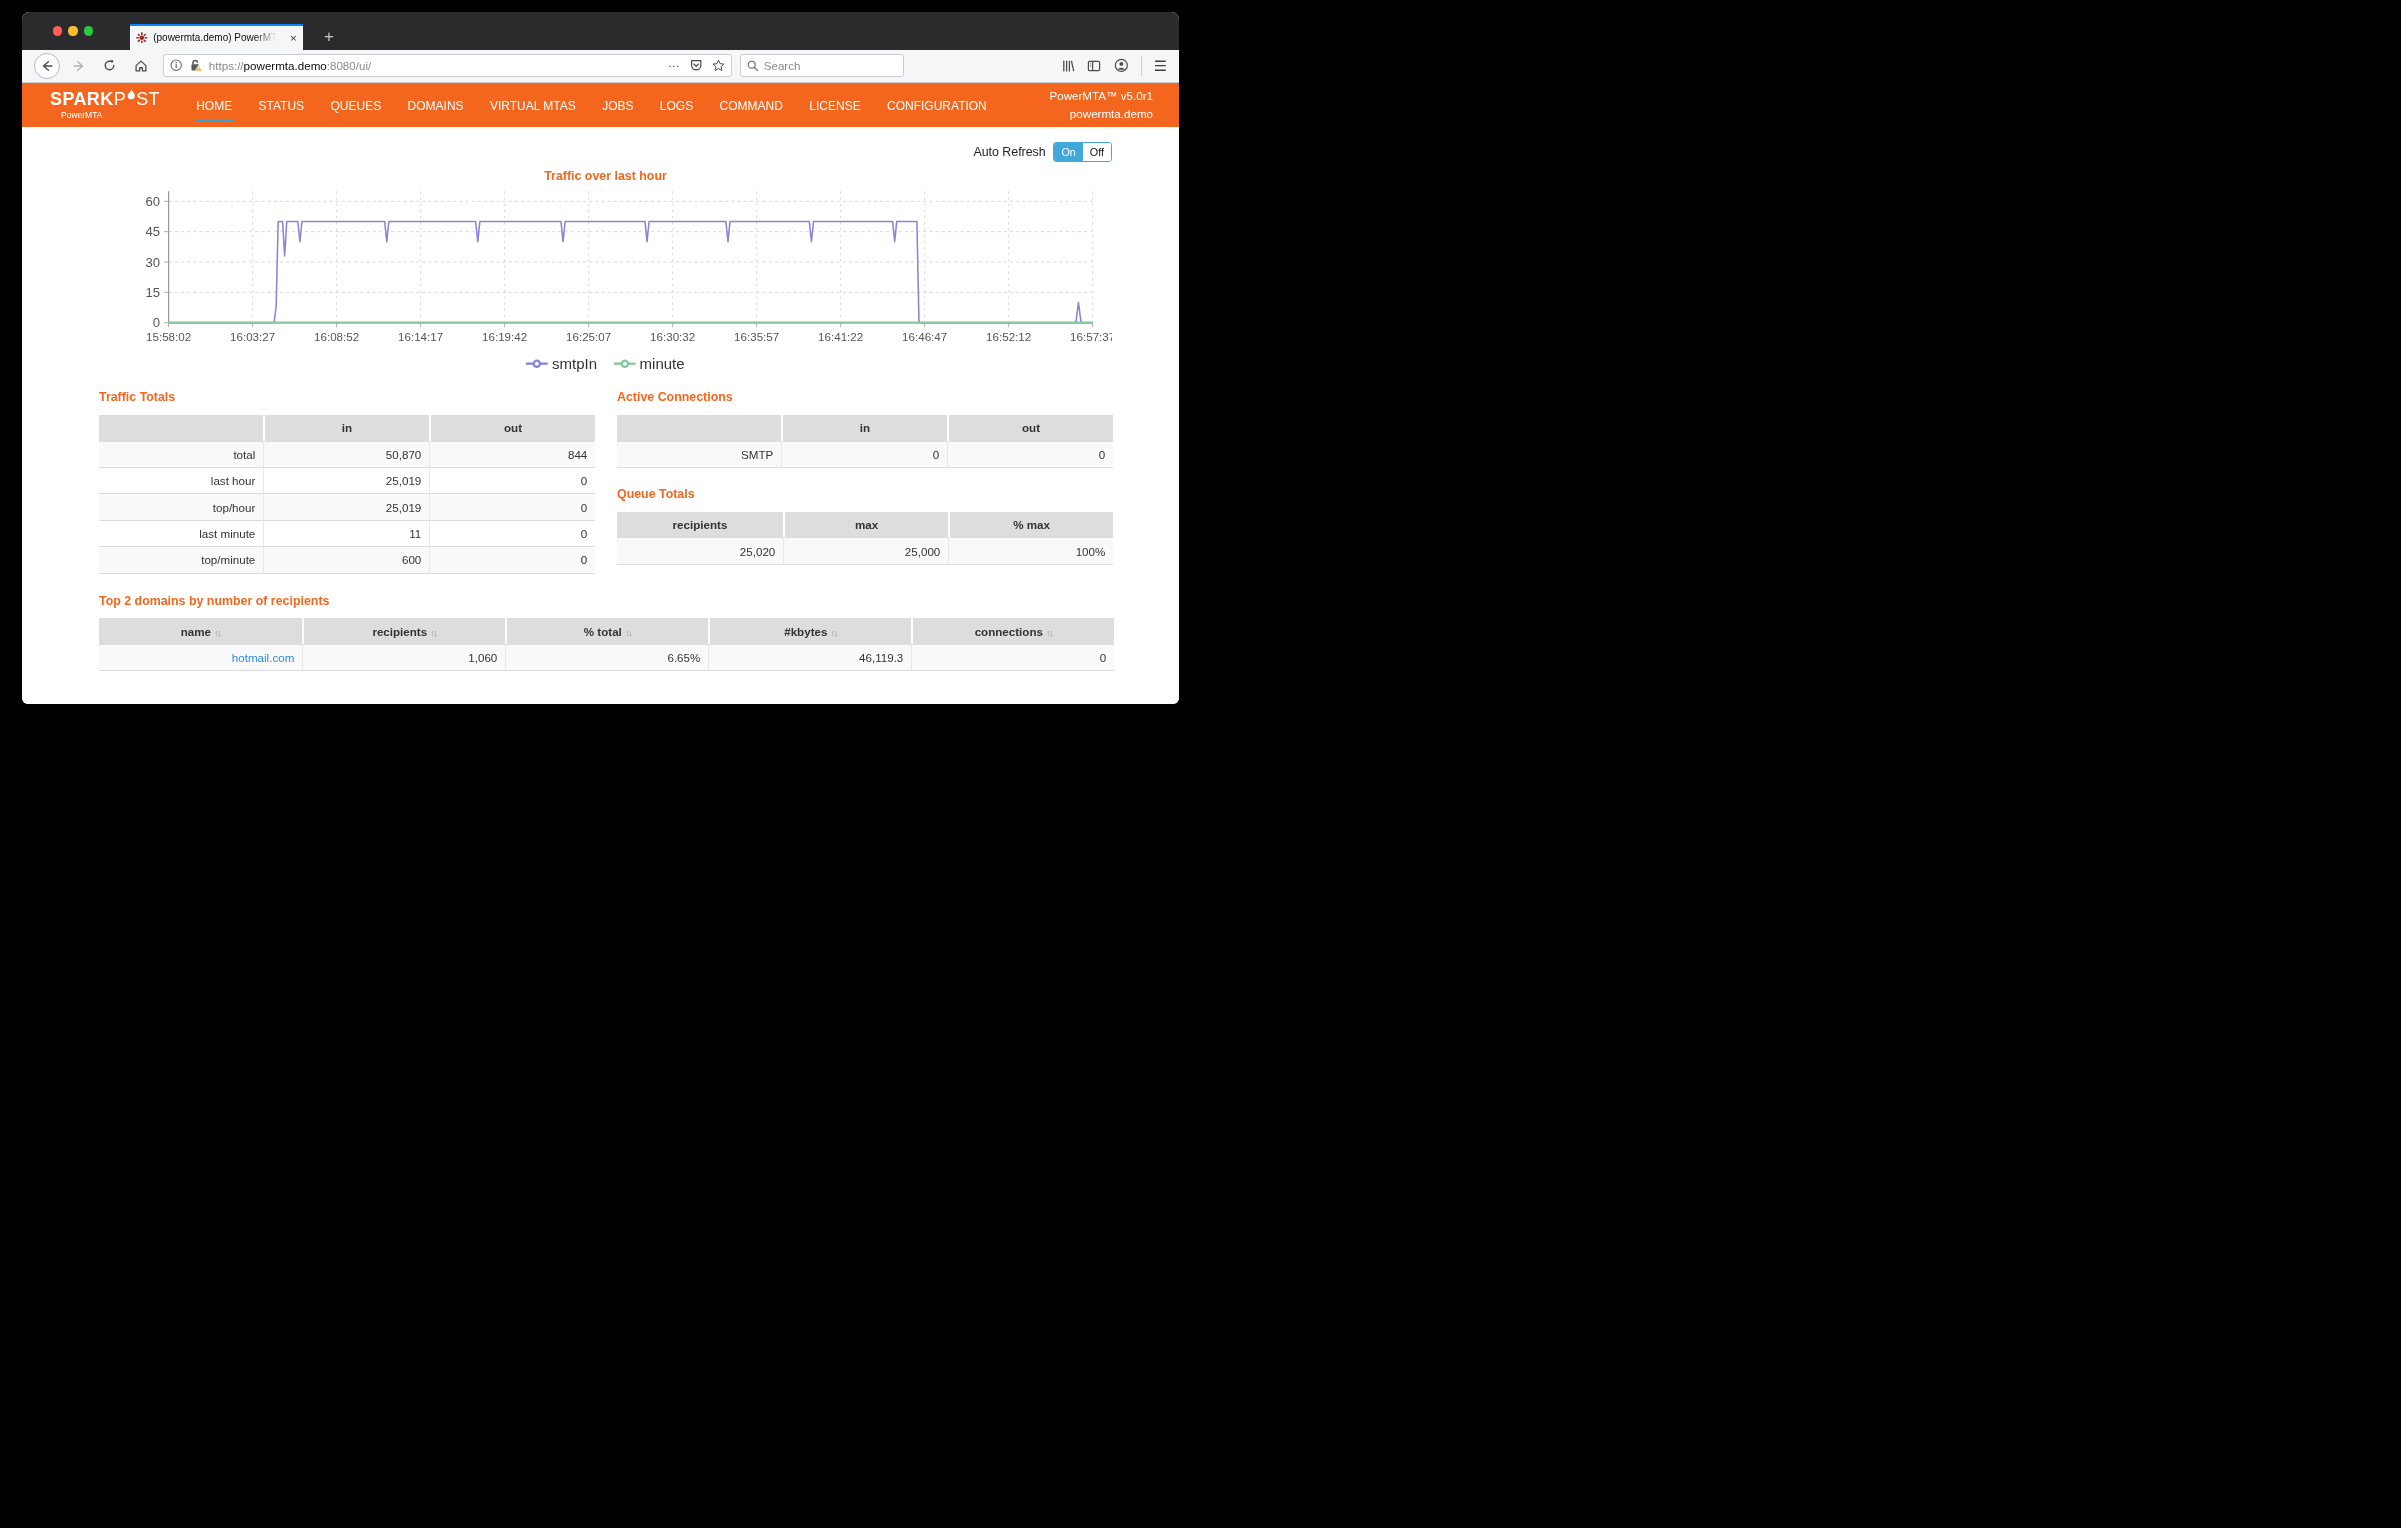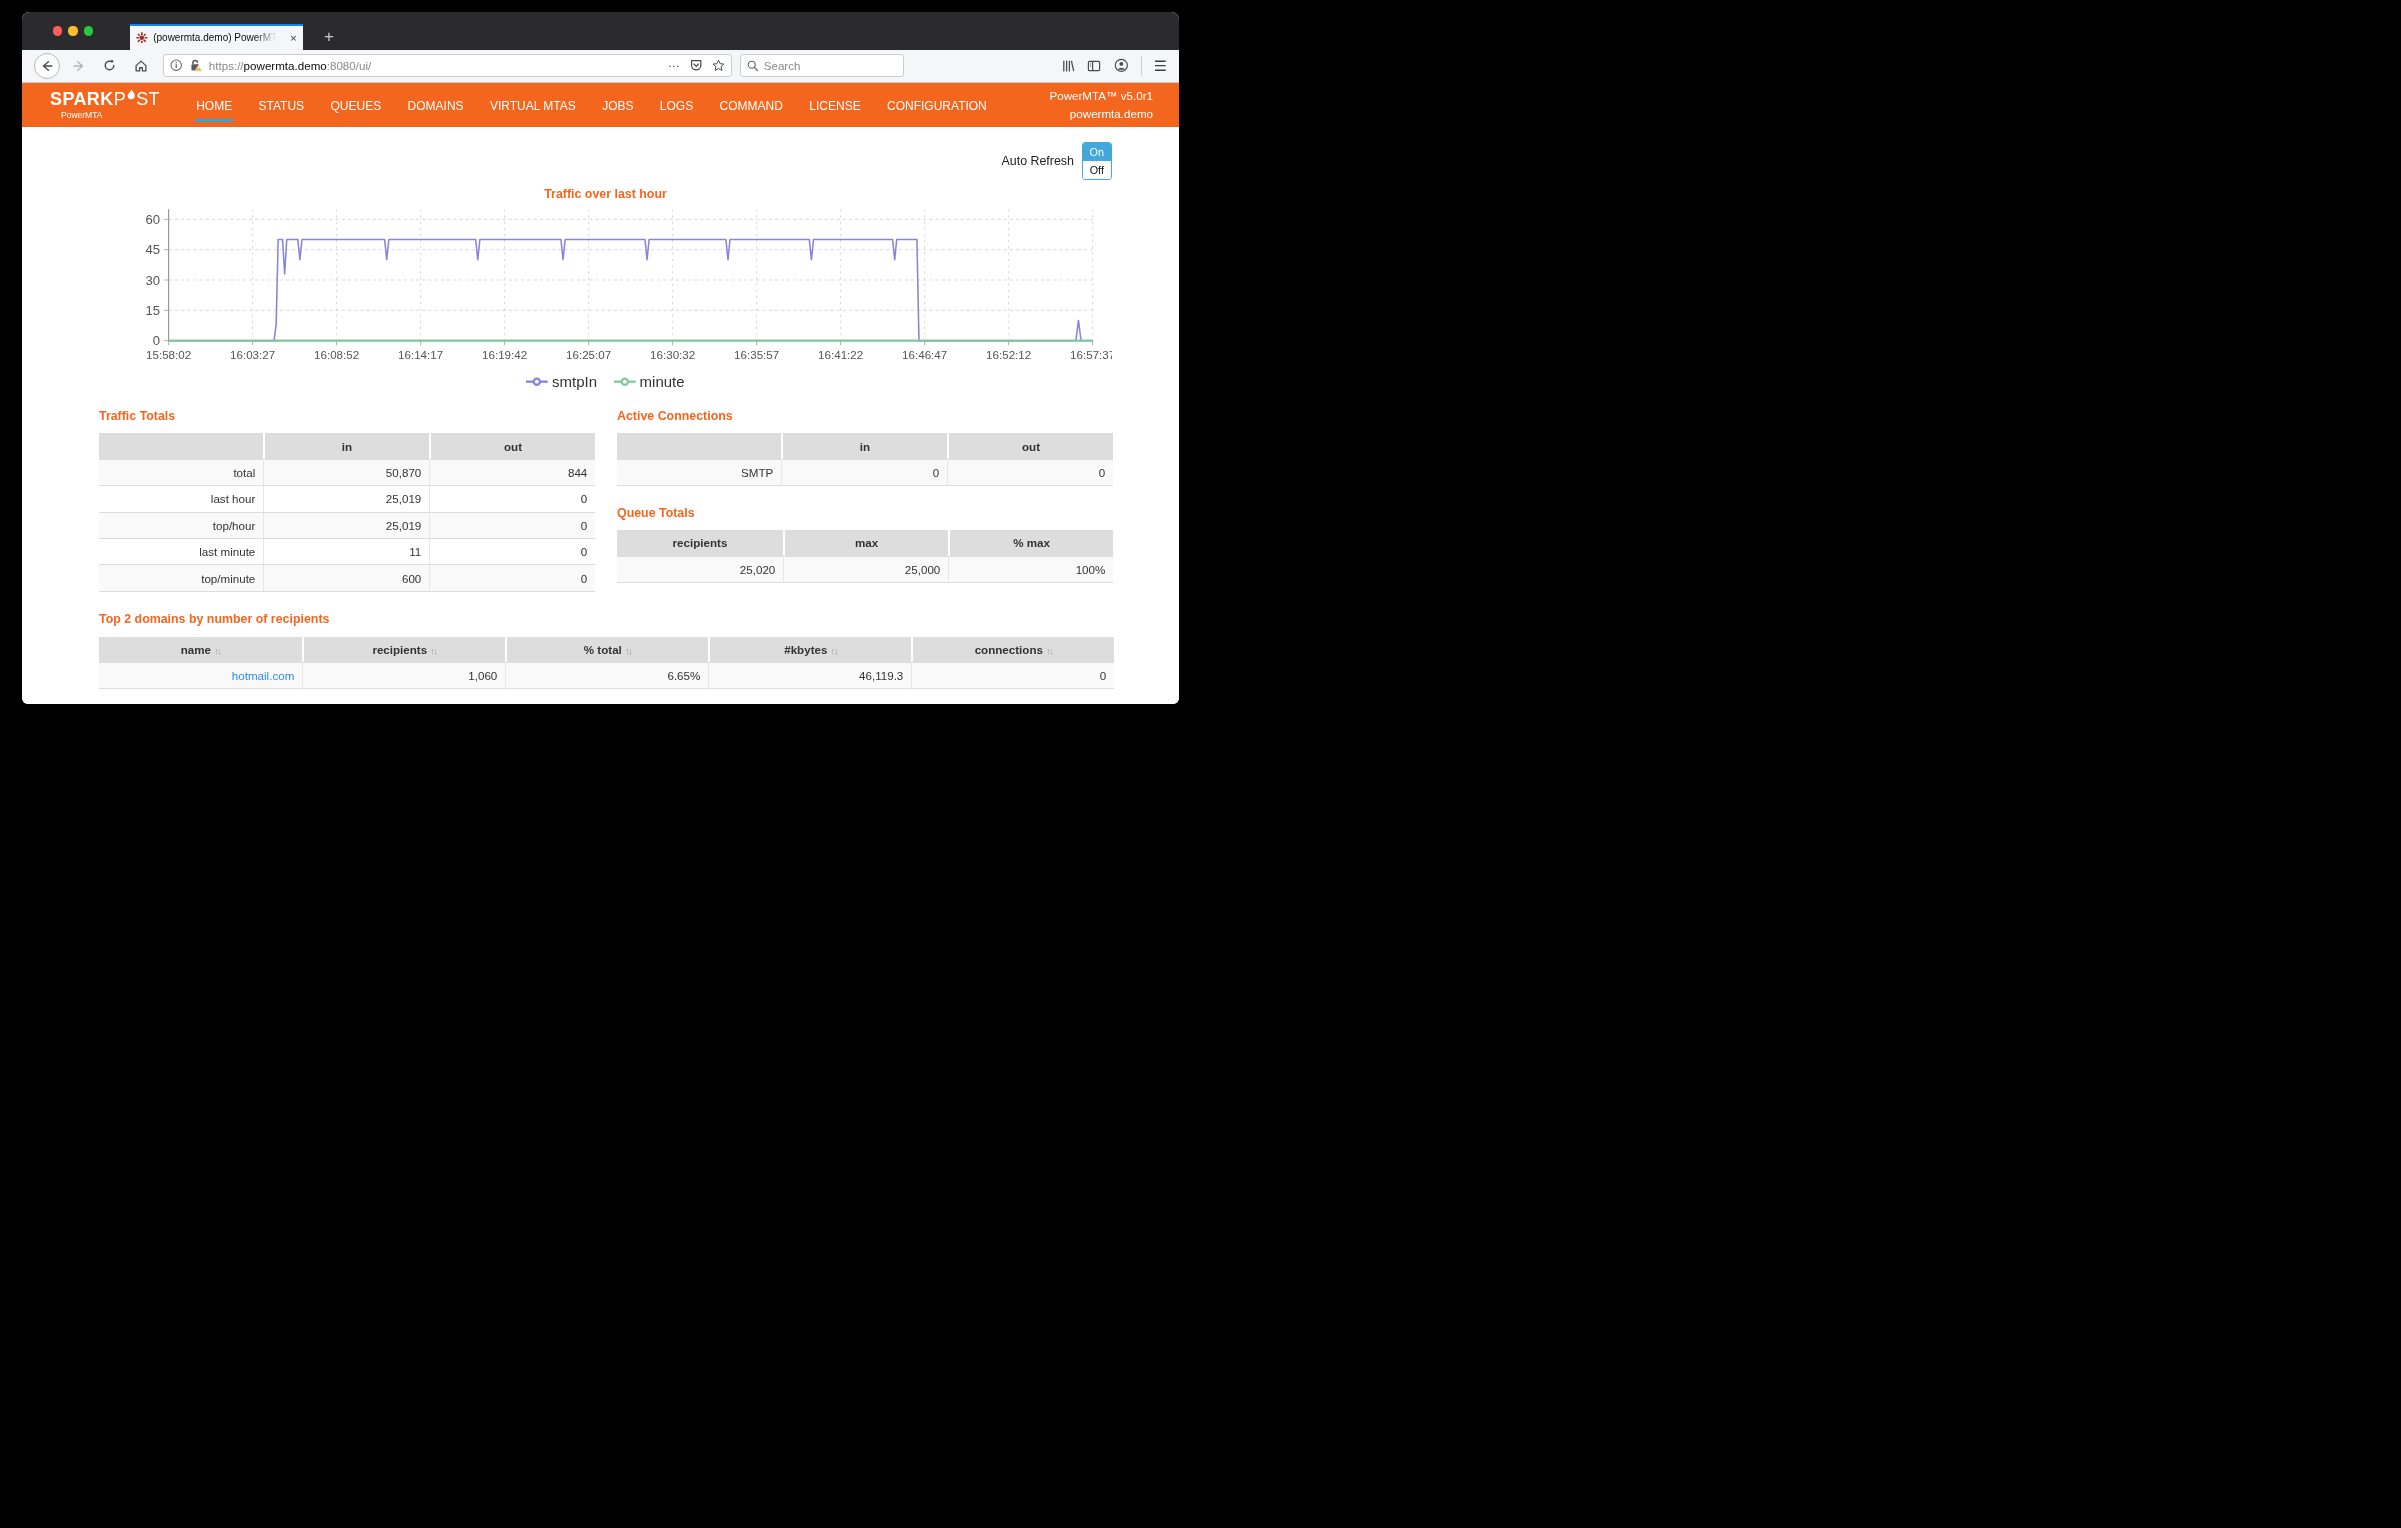--- a/index.html
+++ b/index.html
@@ -53,21 +53,21 @@
   .nav-items{ display:flex; align-items:center; margin-left:20px; gap:0; height:100%; }
   .nav-item{ color:#fff; font-size:12px; font-weight:400; padding:7px 0.8px 5.4px; margin:4.6px 12.4px 0;
              border-bottom:3.1px solid transparent; text-decoration:none; }
   .nav-item.active{ border-bottom-color:var(--underline,#38a3cd); }
   .nav-right{ margin-left:auto; text-align:right; font-size:11.6px; line-height:1.55; font-weight:300; }
 
   
   .content{ flex:1; background:#fff; padding:0 67px 0 77px; overflow:hidden; color:#333; }
   .autorefresh{ margin-top:15.5px; display:flex; justify-content:flex-end; align-items:center; gap:7.7px;
                 font-size:12.4px; color:#222; }
-  .toggle{ display:flex; border:0.8px solid var(--toggle-blue,#41a7dc); border-radius:3.1px; overflow:hidden;flex-direction:column; }
+  .toggle{ display:flex; border:0.8px solid var(--toggle-blue,#41a7dc); border-radius:3.1px; overflow:hidden; }
   .toggle button{ font-family:inherit; font-size:10.8px; padding:3.1px 7px; border:none; background:#fff;
                   color:#111; cursor:pointer; }
   .toggle button.on{ background:var(--toggle-blue,#41a7dc); color:#fff; }
 
   .chart-title{ text-align:center; color:var(--accent,#f4661e); font-weight:700; font-size:12.4px; margin-top:7px; }
   .chart-wrap{ margin-top:1.5px; }
   svg text{ font-family:"Liberation Sans","DejaVu Sans",sans-serif; }
   .legend{ display:flex; justify-content:center; gap:17px; margin-top:3.1px; font-size:15px; color:#333; }
   .legend-item{ display:flex; align-items:center; gap:3.9px; }
 

